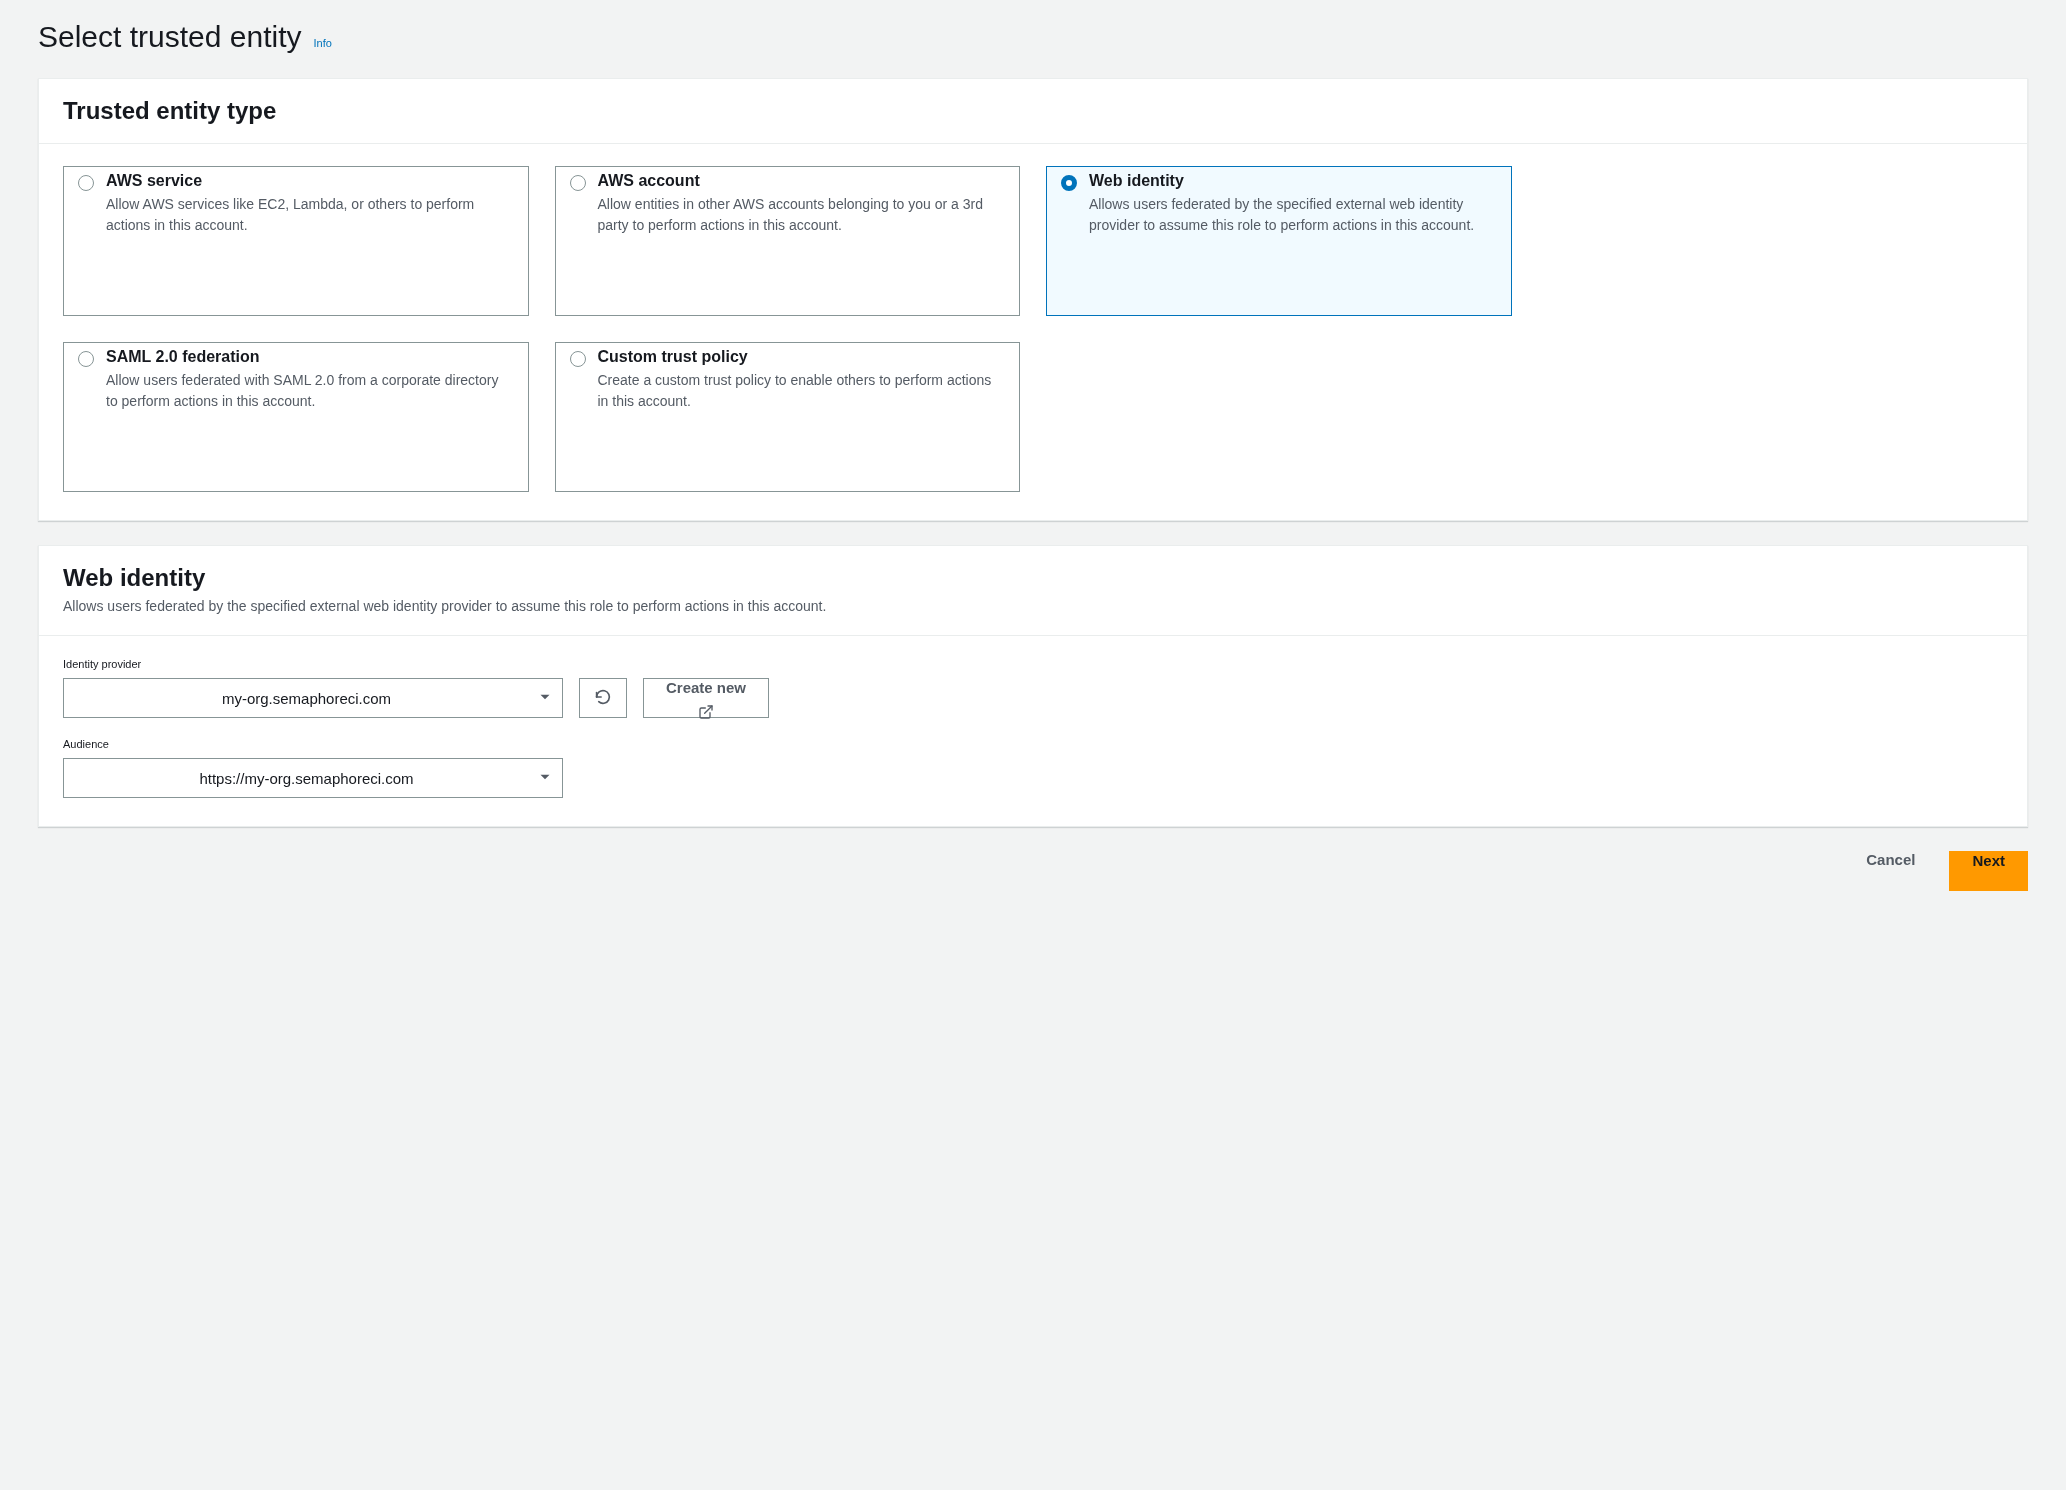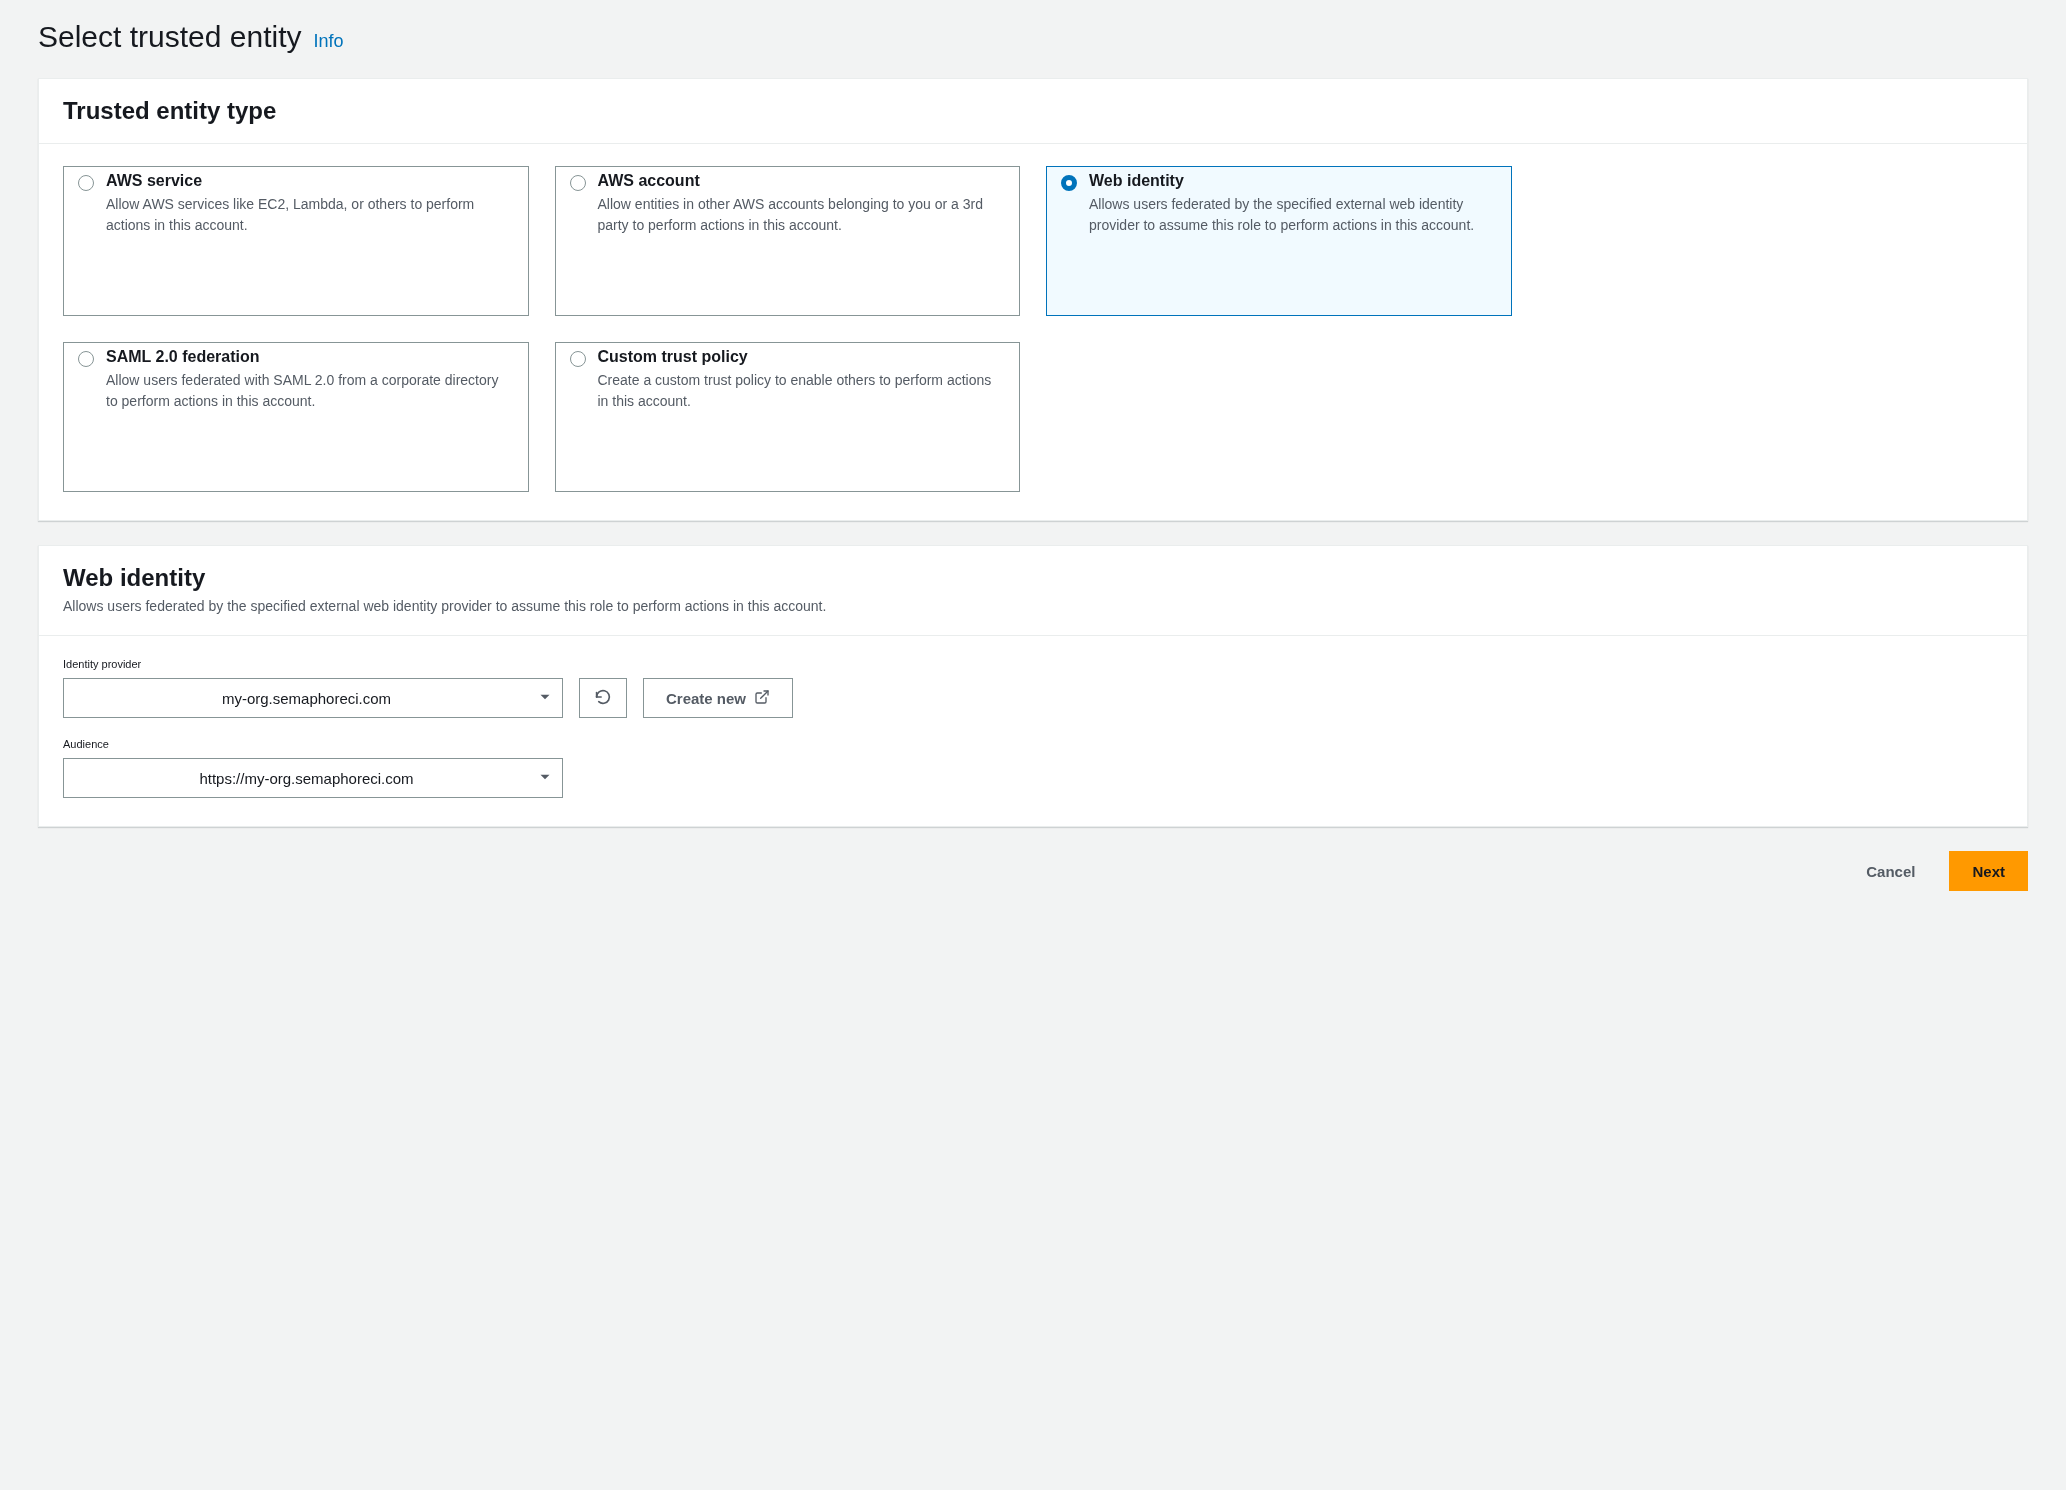--- a/index.html
+++ b/index.html
@@ -19,21 +19,21 @@
       align-items: baseline;
       gap: 12px;
       margin-bottom: 24px;
     }
     .page-title {
       font-size: 30px;
       font-weight: 400;
       color: #16191f;
     }
     .info-link {
-      font-size: 18px;
+      font-size: 11px;
       color: #0073bb;
       font-weight: 400;
       text-decoration: none;
       cursor: pointer;
     }
     .panel {
       background: #ffffff;
       border: 1px solid #eaeded;
       margin-bottom: 24px;
       box-shadow: 0 1px 1px 0 rgba(0,28,36,0.15);
@@ -147,31 +147,32 @@
       border: 1px solid #879596;
       background: #ffffff;
       display: flex;
       align-items: center;
       justify-content: center;
       cursor: pointer;
       color: #545b64;
     }
     .btn {
       height: 40px;
-      padding: 15px 22px;
+      padding: 0 22px;
       border: 1px solid #879596;
       background: #ffffff;
       font-size: 15px;
       font-weight: 700;
       color: #545b64;
       cursor: pointer;
       display: inline-flex;
       align-items: center;
       gap: 8px;
       font-family: inherit;
+      flex-direction: column;
     }
     .btn.borderless {
       border: none;
       background: transparent;
     }
     .btn.primary {
       background: #ff9900;
       border: 1px solid #ff9900;
       color: #16191f;
     }

